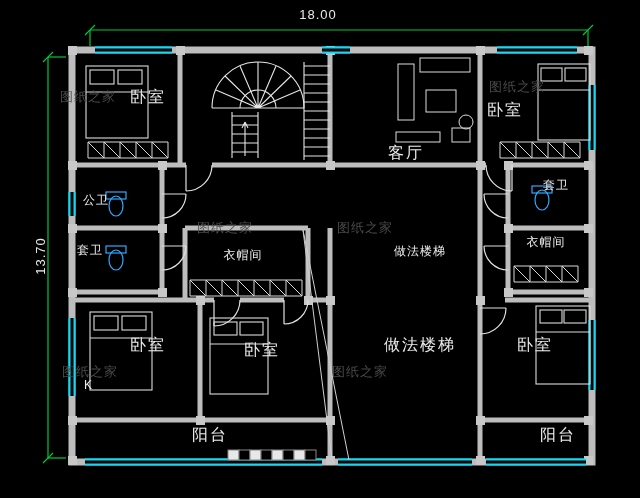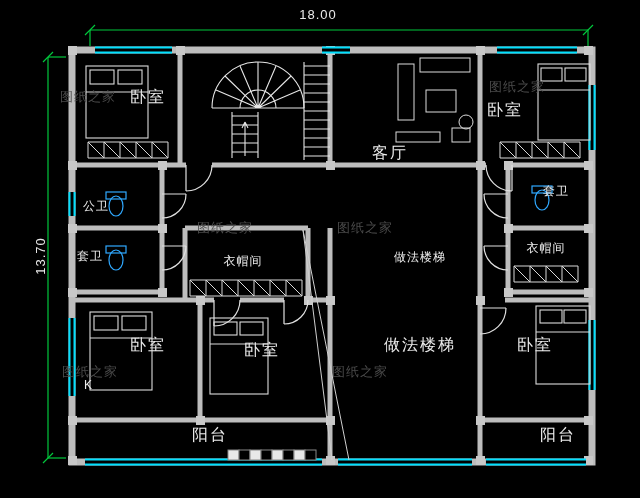--- a/index.html
+++ b/index.html
@@ -1,21 +1,21 @@
 <!DOCTYPE html>
 <html><head>
 <meta charset="utf-8">
 <style>
   html,body{margin:0;padding:0;background:#000;}
   #stage{position:relative;width:640px;height:477px;background:#000;overflow:hidden;
          font-family:"Liberation Sans", sans-serif;}
   #plan-svg{position:absolute;left:0;top:0;}
   .lbl{position:absolute;transform:translate(-50%,-50%);color:#ececec;font-size:16px;
        letter-spacing:2px;white-space:nowrap;}
-  .lbl.small{font-size:12px;letter-spacing:1px;margin-top:6px;}
+  .lbl.small{font-size:12px;letter-spacing:1px;}
   .dim{position:absolute;transform:translate(-50%,-50%);color:#e9e9e9;font-size:13px;
        letter-spacing:1px;white-space:nowrap;}
   .dim.vert{transform:translate(-50%,-50%) rotate(-90deg);}
   .wm{position:absolute;transform:translate(-50%,-50%);color:#4e4e4e;font-size:13px;
       letter-spacing:1px;white-space:nowrap;opacity:.95;}
   .kmark{position:absolute;transform:translate(-50%,-50%);color:#ececec;font-size:12px;}
 </style>
 </head>
 <body>
 
@@ -194,21 +194,21 @@
     <rect x="294" y="450" width="11" height="10" fill="#e8e8e8"></rect>
     <rect x="305" y="450" width="11" height="10" fill="#000"></rect>
   </g>
 </svg>
 
 <span class="dim" style="left:318px;top:14px">18.00</span>
 <span class="dim vert" style="left:40px;top:256px">13.70</span>
 
 <span class="lbl" style="left:148px;top:97px">卧室</span>
 <span class="lbl" style="left:505px;top:110px">卧室</span>
-<span class="lbl" style="left:390px;top:153px">客厅</span>
+<span class="lbl" style="left:406px;top:153px">客厅</span>
 <span class="lbl small" style="left:96px;top:200px">公卫</span>
 <span class="lbl small" style="left:90px;top:250px">套卫</span>
 <span class="lbl small" style="left:556px;top:185px">套卫</span>
 <span class="lbl small" style="left:243px;top:255px">衣帽间</span>
 <span class="lbl small" style="left:546px;top:242px">衣帽间</span>
 <span class="lbl small" style="left:420px;top:251px">做法楼梯</span>
 <span class="lbl" style="left:148px;top:345px">卧室</span>
 <span class="lbl" style="left:262px;top:350px">卧室</span>
 <span class="lbl" style="left:420px;top:345px">做法楼梯</span>
 <span class="lbl" style="left:535px;top:345px">卧室</span>

